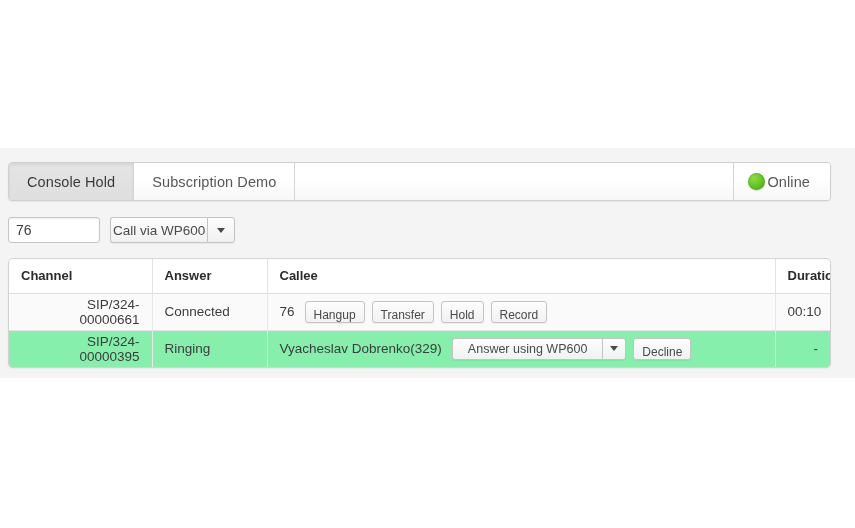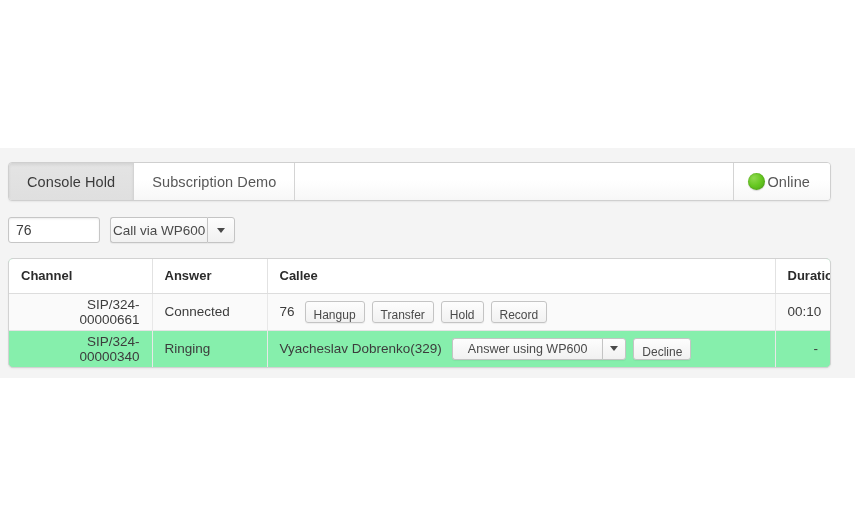--- a/index.html
+++ b/index.html
@@ -274,21 +274,21 @@
               </div>
               <div class="btn mini-btn">
                 <span>Record</span>
               </div>
             </div>
           </td>
           <td>00:10</td>
         </tr>
 
         <tr>
-          <td class="col-channel">SIP/324-00000340</td>
+          <td class="col-channel">SIP/324-00000395</td>
           <td>Ringing</td>
           <td>
             <div class="callee-cell">
               <span class="callee-name">Vyacheslav Dobrenko(329)</span>
               <div class="split-btn mini">
                 <div class="btn btn-main">
                   <span>Answer using WP600</span>
                 </div>
                 <div class="btn btn-caret">
                   <span class="caret"></span>

